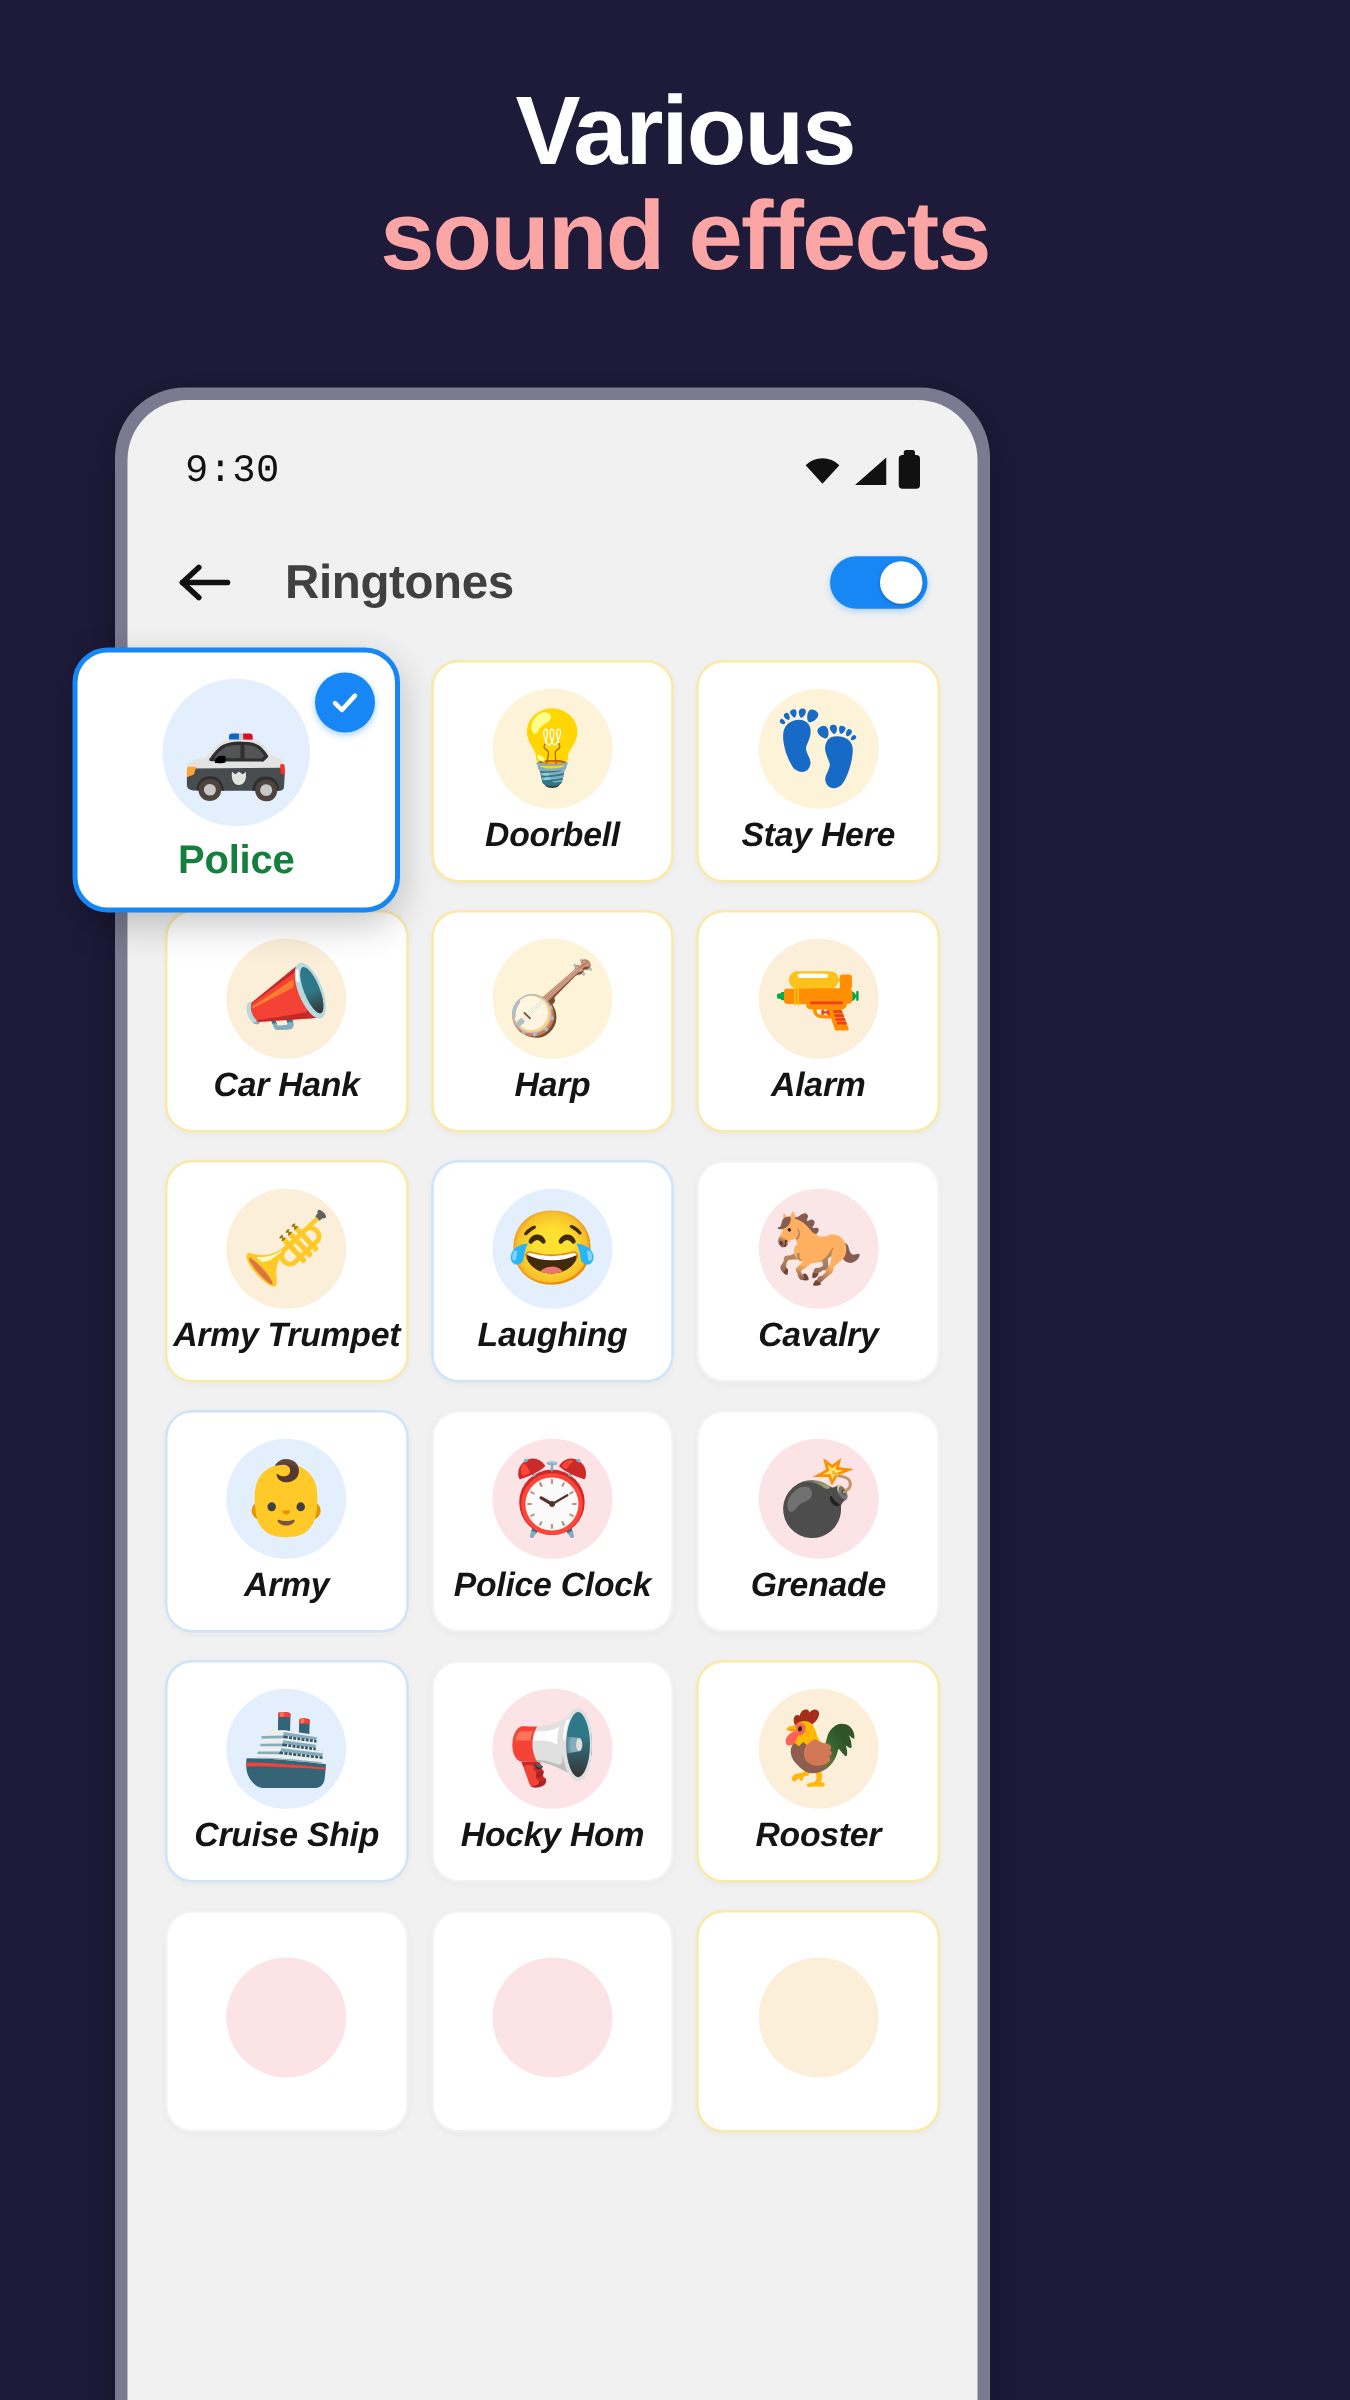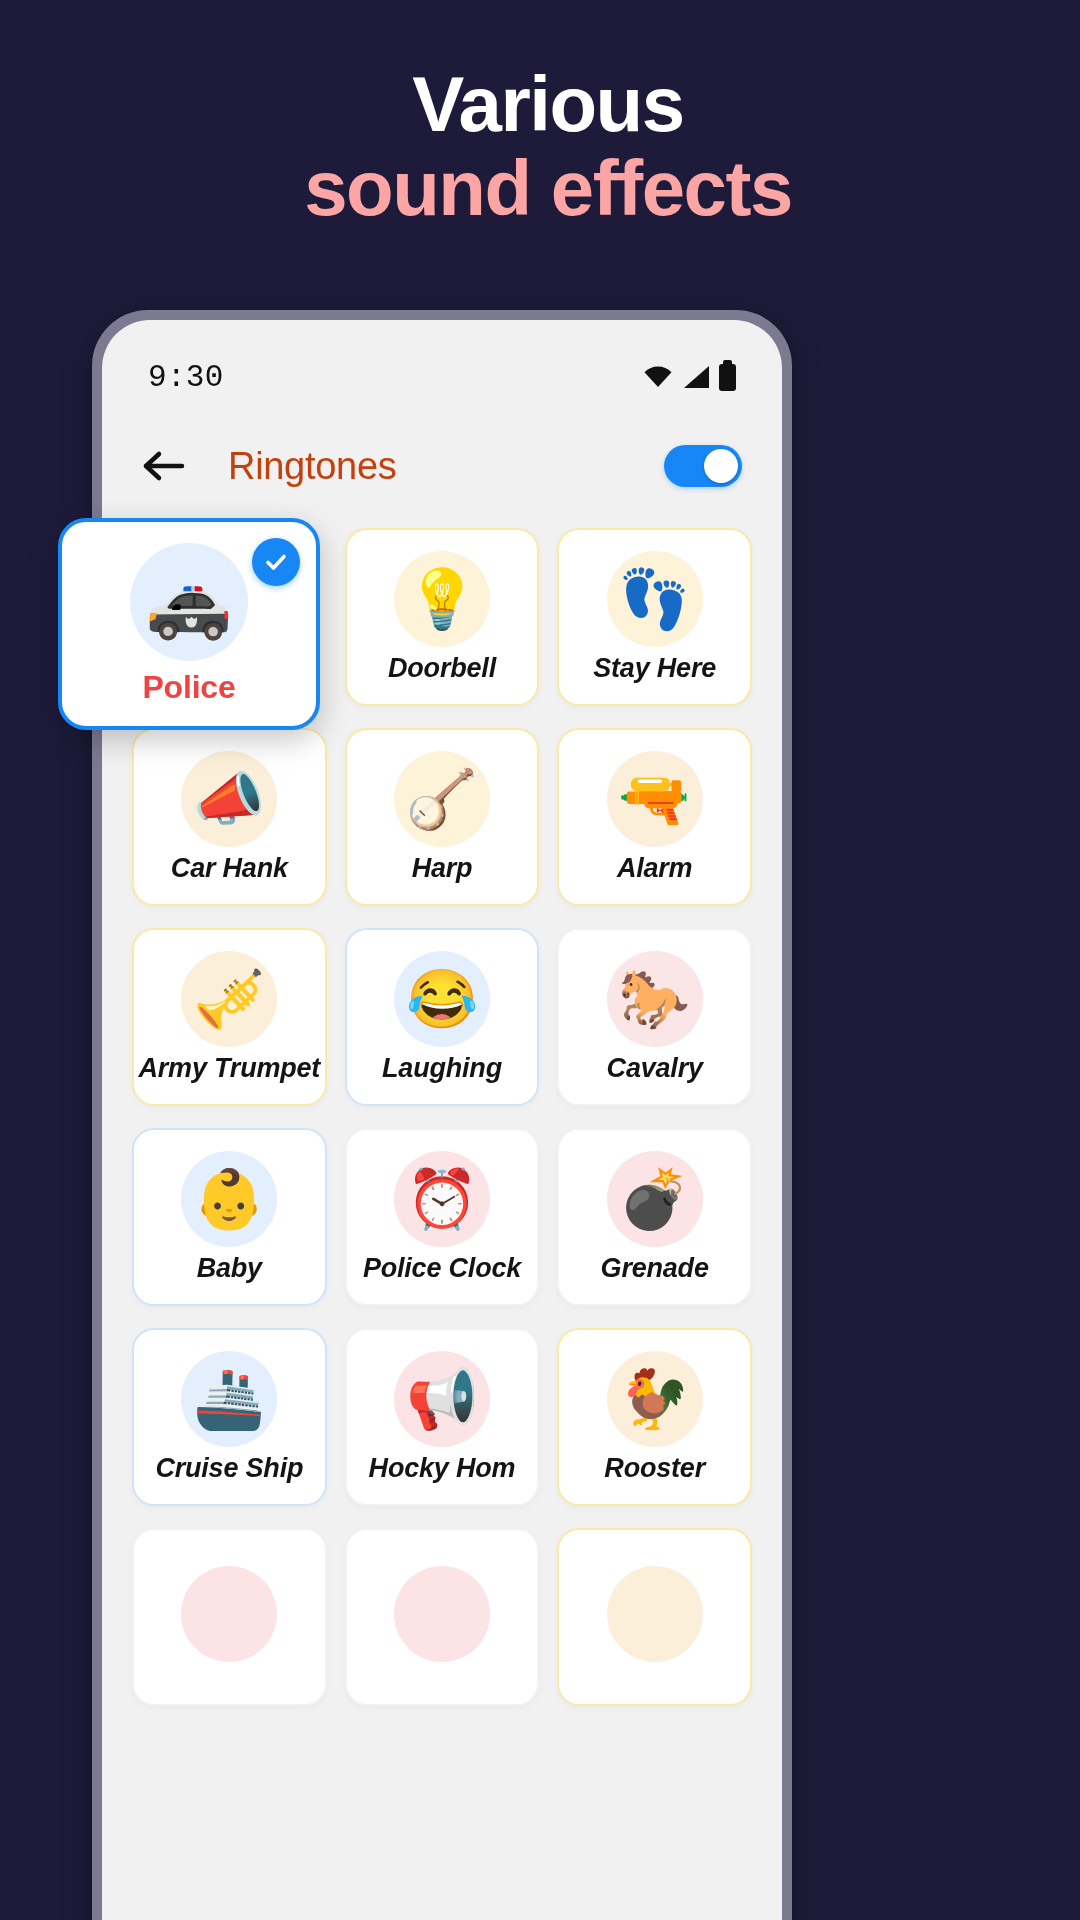--- a/index.html
+++ b/index.html
@@ -76,21 +76,21 @@
     display:flex; align-items:center;
     padding:0 40px 0 36px;
     position:relative;
   }
   .back-btn {
     width:52px; height:52px;
     display:flex; align-items:center; justify-content:center;
     cursor:pointer; flex:0 0 auto;
   }
   .nav-title {
-    font-size:38px; font-weight:normal; color:#c2410c;
+    font-size:38px; font-weight:bold; color:#404040;
     margin-left:38px; letter-spacing:-.3px;
   }
   .toggle {
     margin-left:auto;
     width:78px; height:42px;
     background:#1787F5; border-radius:21px;
     position:relative; cursor:pointer;
     box-shadow:0 2px 5px rgba(23,135,245,.3);
   }
   .toggle .knob {
@@ -152,21 +152,21 @@
     z-index:40;
   }
   .selected-card .bubble {
     width:118px; height:118px; border-radius:50%;
     background:#E3EFFC;
     display:flex; align-items:center; justify-content:center;
     font-size:70px; line-height:1;
     margin-bottom:8px;
   }
   .selected-card .clabel {
-    font-size:32px; font-weight:bold; color:#ef4444;
+    font-size:32px; font-weight:bold; color:#15803d;
     letter-spacing:-.2px;
   }
   .check-badge {
     position:absolute; top:16px; right:16px;
     width:48px; height:48px; border-radius:50%;
     background:#1787F5;
     display:flex; align-items:center; justify-content:center;
     box-shadow:0 2px 6px rgba(23,135,245,.4);
   }
 </style>
@@ -243,21 +243,21 @@
         <div class="card tone-blue">
           <span class="bubble bub-blue">😂</span>
           <span class="clabel">Laughing</span>
         </div>
         <div class="card tone-plain">
           <span class="bubble bub-rose">🐎</span>
           <span class="clabel">Cavalry</span>
         </div>
         <div class="card tone-blue">
           <span class="bubble bub-blue">👶</span>
-          <span class="clabel">Baby</span>
+          <span class="clabel">Army</span>
         </div>
         <div class="card tone-plain">
           <span class="bubble bub-pink">⏰</span>
           <span class="clabel">Police Clock</span>
         </div>
         <div class="card tone-plain">
           <span class="bubble bub-pink">💣</span>
           <span class="clabel">Grenade</span>
         </div>
         <div class="card tone-blue">

